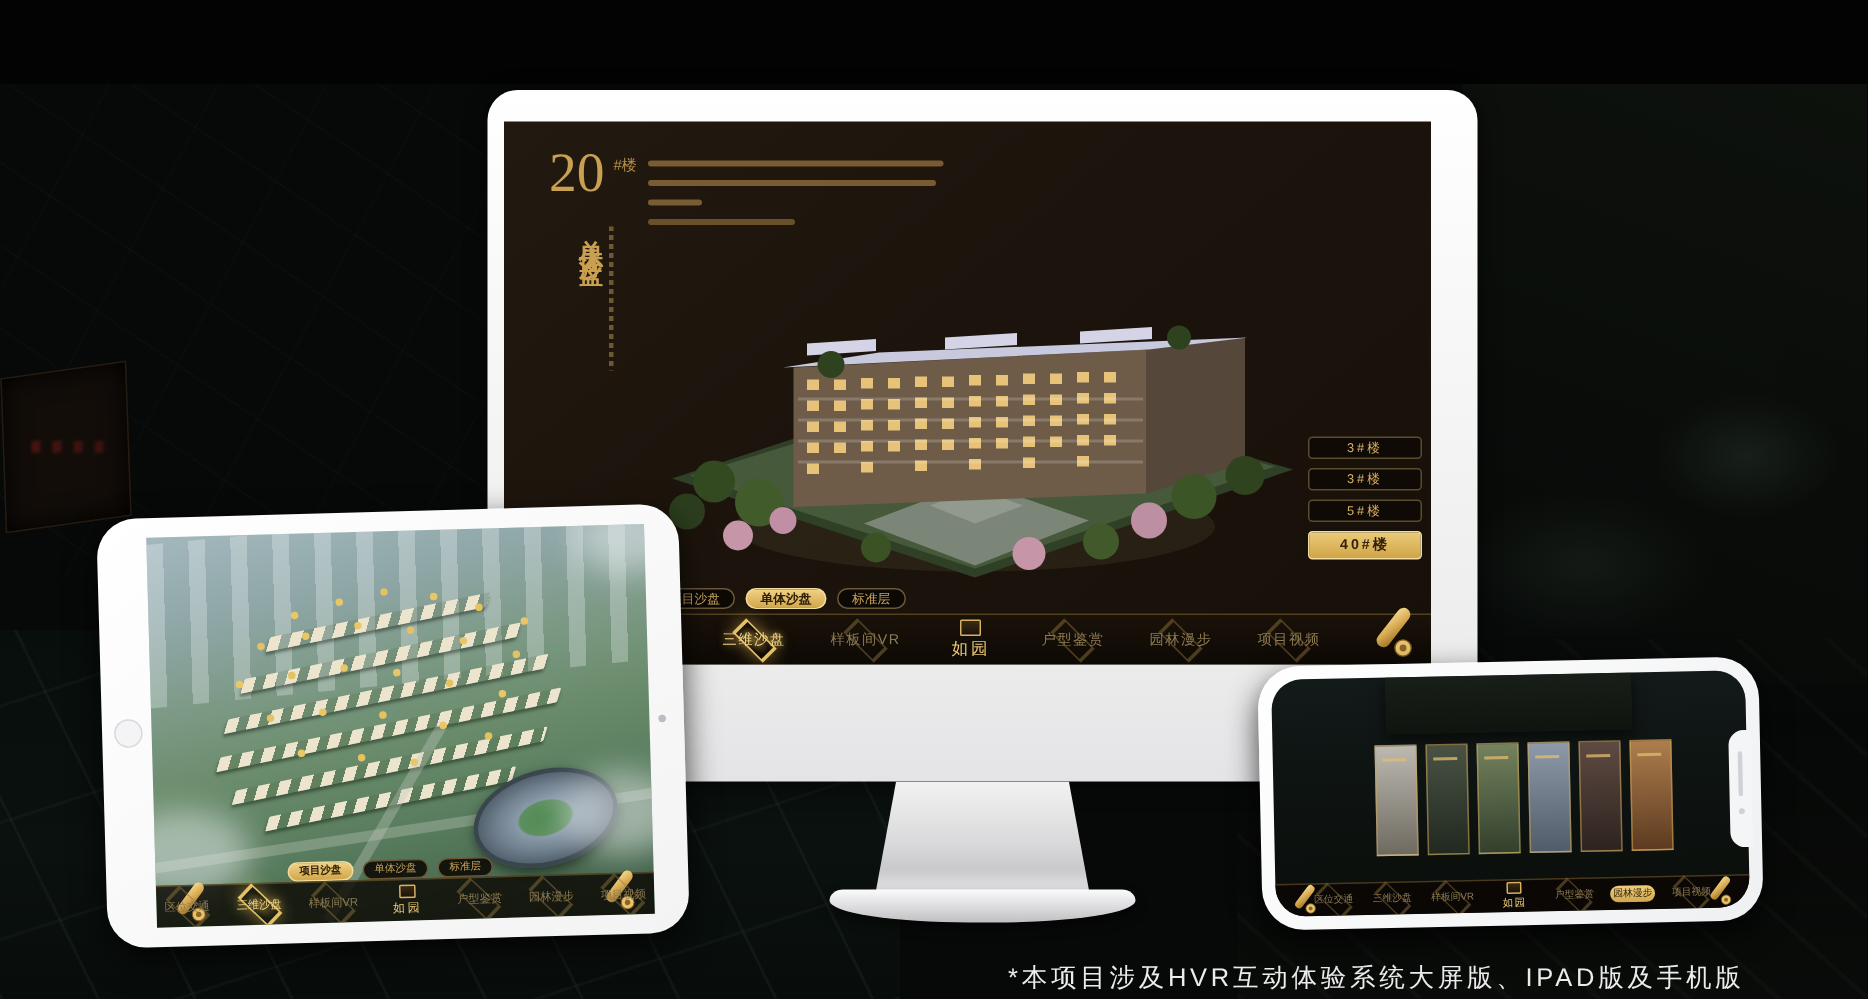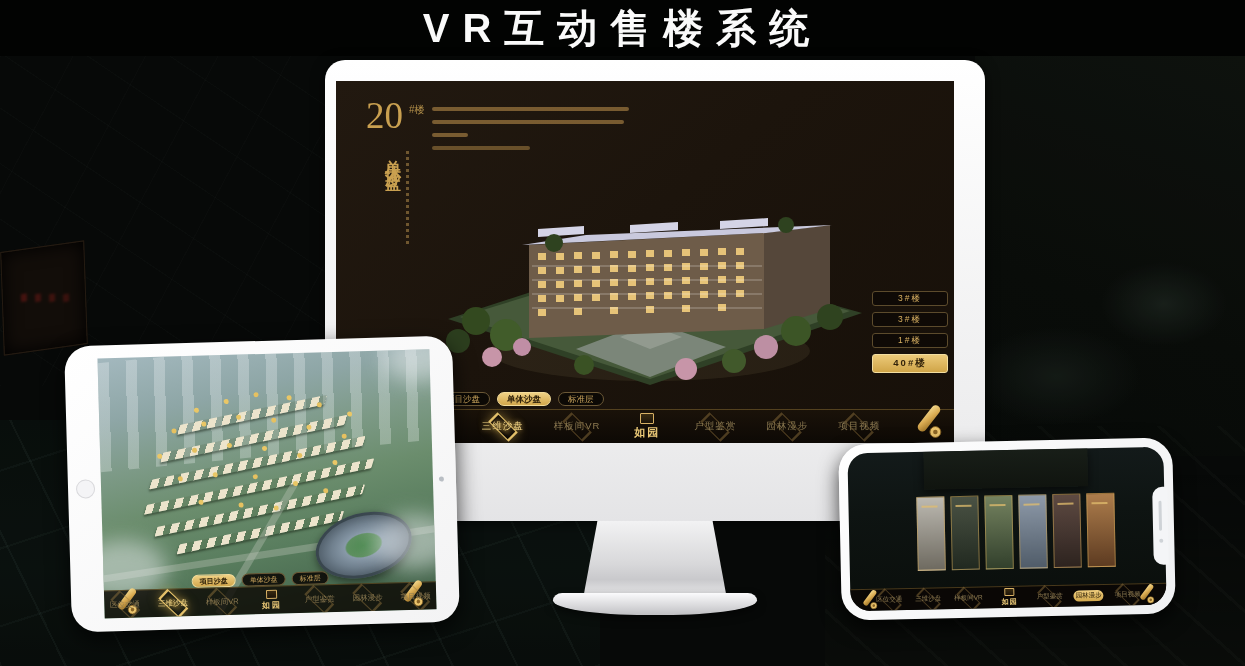--- a/index.html
+++ b/index.html
@@ -42,21 +42,21 @@
     white-space:nowrap;padding:3px 4px;z-index:1;}
   .nav-item::before{content:"";position:absolute;left:50%;top:50%;width:10px;height:10px;
     border:1px solid rgba(150,120,65,.45);transform:translate(-50%,-50%) rotate(45deg) scale(2.4,1.1);
     z-index:-1;}
   .nav-item.selected{color:#f2d585;text-shadow:0 0 5px rgba(235,195,100,.8);}
   .nav-item.selected::before{border-color:#e3c06a;box-shadow:0 0 7px rgba(230,190,90,.55);
     background:radial-gradient(closest-side, rgba(190,150,60,.4), transparent);}
   .nav-logo{display:flex;flex-direction:column;align-items:center;gap:1px;margin:0 8px;}
   .nav-logo .seal{width:12px;height:9px;border:1px solid #d8b164;border-radius:1px;
     background:linear-gradient(#3a2c12,#1c1409);}
-  .nav-logo .name{color:#ecca78;font-weight:bold;letter-spacing:2px;}
+  .nav-logo .name{color:#ecca78;font-weight:normal;letter-spacing:2px;}
   .scroll-icon{position:absolute;bottom:1px;}
 
   
   .monitor{position:absolute;left:325px;top:60px;width:660px;height:461px;z-index:2;
     background:linear-gradient(#ffffff,#ededee 80%,#e4e4e6);border-radius:20px 20px 10px 10px;
     box-shadow:0 3px 14px rgba(0,0,0,.65);}
   .monitor-screen{position:absolute;left:11px;top:21px;width:618px;height:362px;
     background:linear-gradient(140deg,#221910 0%, #1c140c 45%, #171009 100%);overflow:hidden;}
   .stand-neck{position:absolute;left:258px;top:461px;width:144px;height:78px;z-index:1;
     background:linear-gradient(180deg,#f2f2f3,#d8d8da 55%,#c9c9cc 75%,#ededee);
@@ -204,21 +204,20 @@
 
 <div id="stage">
 
   <div class="title-band"></div>
   <div class="bg-nw"></div>
   <div class="bg-plaque"></div>
   <div class="bg-sw"></div>
   <div class="bg-e"></div>
   <div class="bg-se"></div>
 
-  <div class="page-title">VR互动售楼系统</div>
 
   <div class="monitor">
     <div class="monitor-screen">
 
       <div class="bldg-title">
         <span class="bldg-num">20</span>
         <span class="bldg-suffix">#楼</span>
       </div>
       <div class="bldg-vertical">单体沙盘</div>
       <div class="bldg-caption"></div>
@@ -327,21 +326,21 @@
             <circle cx="300" cy="228" r="12" fill="#41592b"></circle>
           <circle cx="120" cy="110" r="9" fill="#2e421f"></circle>
             <circle cx="352" cy="92" r="8" fill="#2e421f"></circle>
           <circle cx="88" cy="214" r="9" fill="#c08ea5"></circle>
         </g>
       </svg>
 
       <div class="floor-buttons">
         <div class="floor-btn">3#楼</div>
         <div class="floor-btn">3#楼</div>
-        <div class="floor-btn">1#楼</div>
+        <div class="floor-btn">5#楼</div>
         <div class="floor-btn selected">40#楼</div>
       </div>
 
       <div class="screen-subtabs">
         <div class="subtab">项目沙盘</div>
         <div class="subtab selected">单体沙盘</div>
         <div class="subtab">标准层</div>
       </div>
 
       <div class="screen-navrow">
@@ -457,13 +456,14 @@
             <circle cx="25" cy="33" r="2.5" fill="#8a6526"></circle>
         </svg>
       </div>
     </div>
     <div class="phone-notch">
         <i></i>
         <b></b>
       </div>
   </div>
 
+  <div class="footnote">*本项目涉及HVR互动体验系统大屏版、IPAD版及手机版</div>
 </div>
 
 </body></html>

